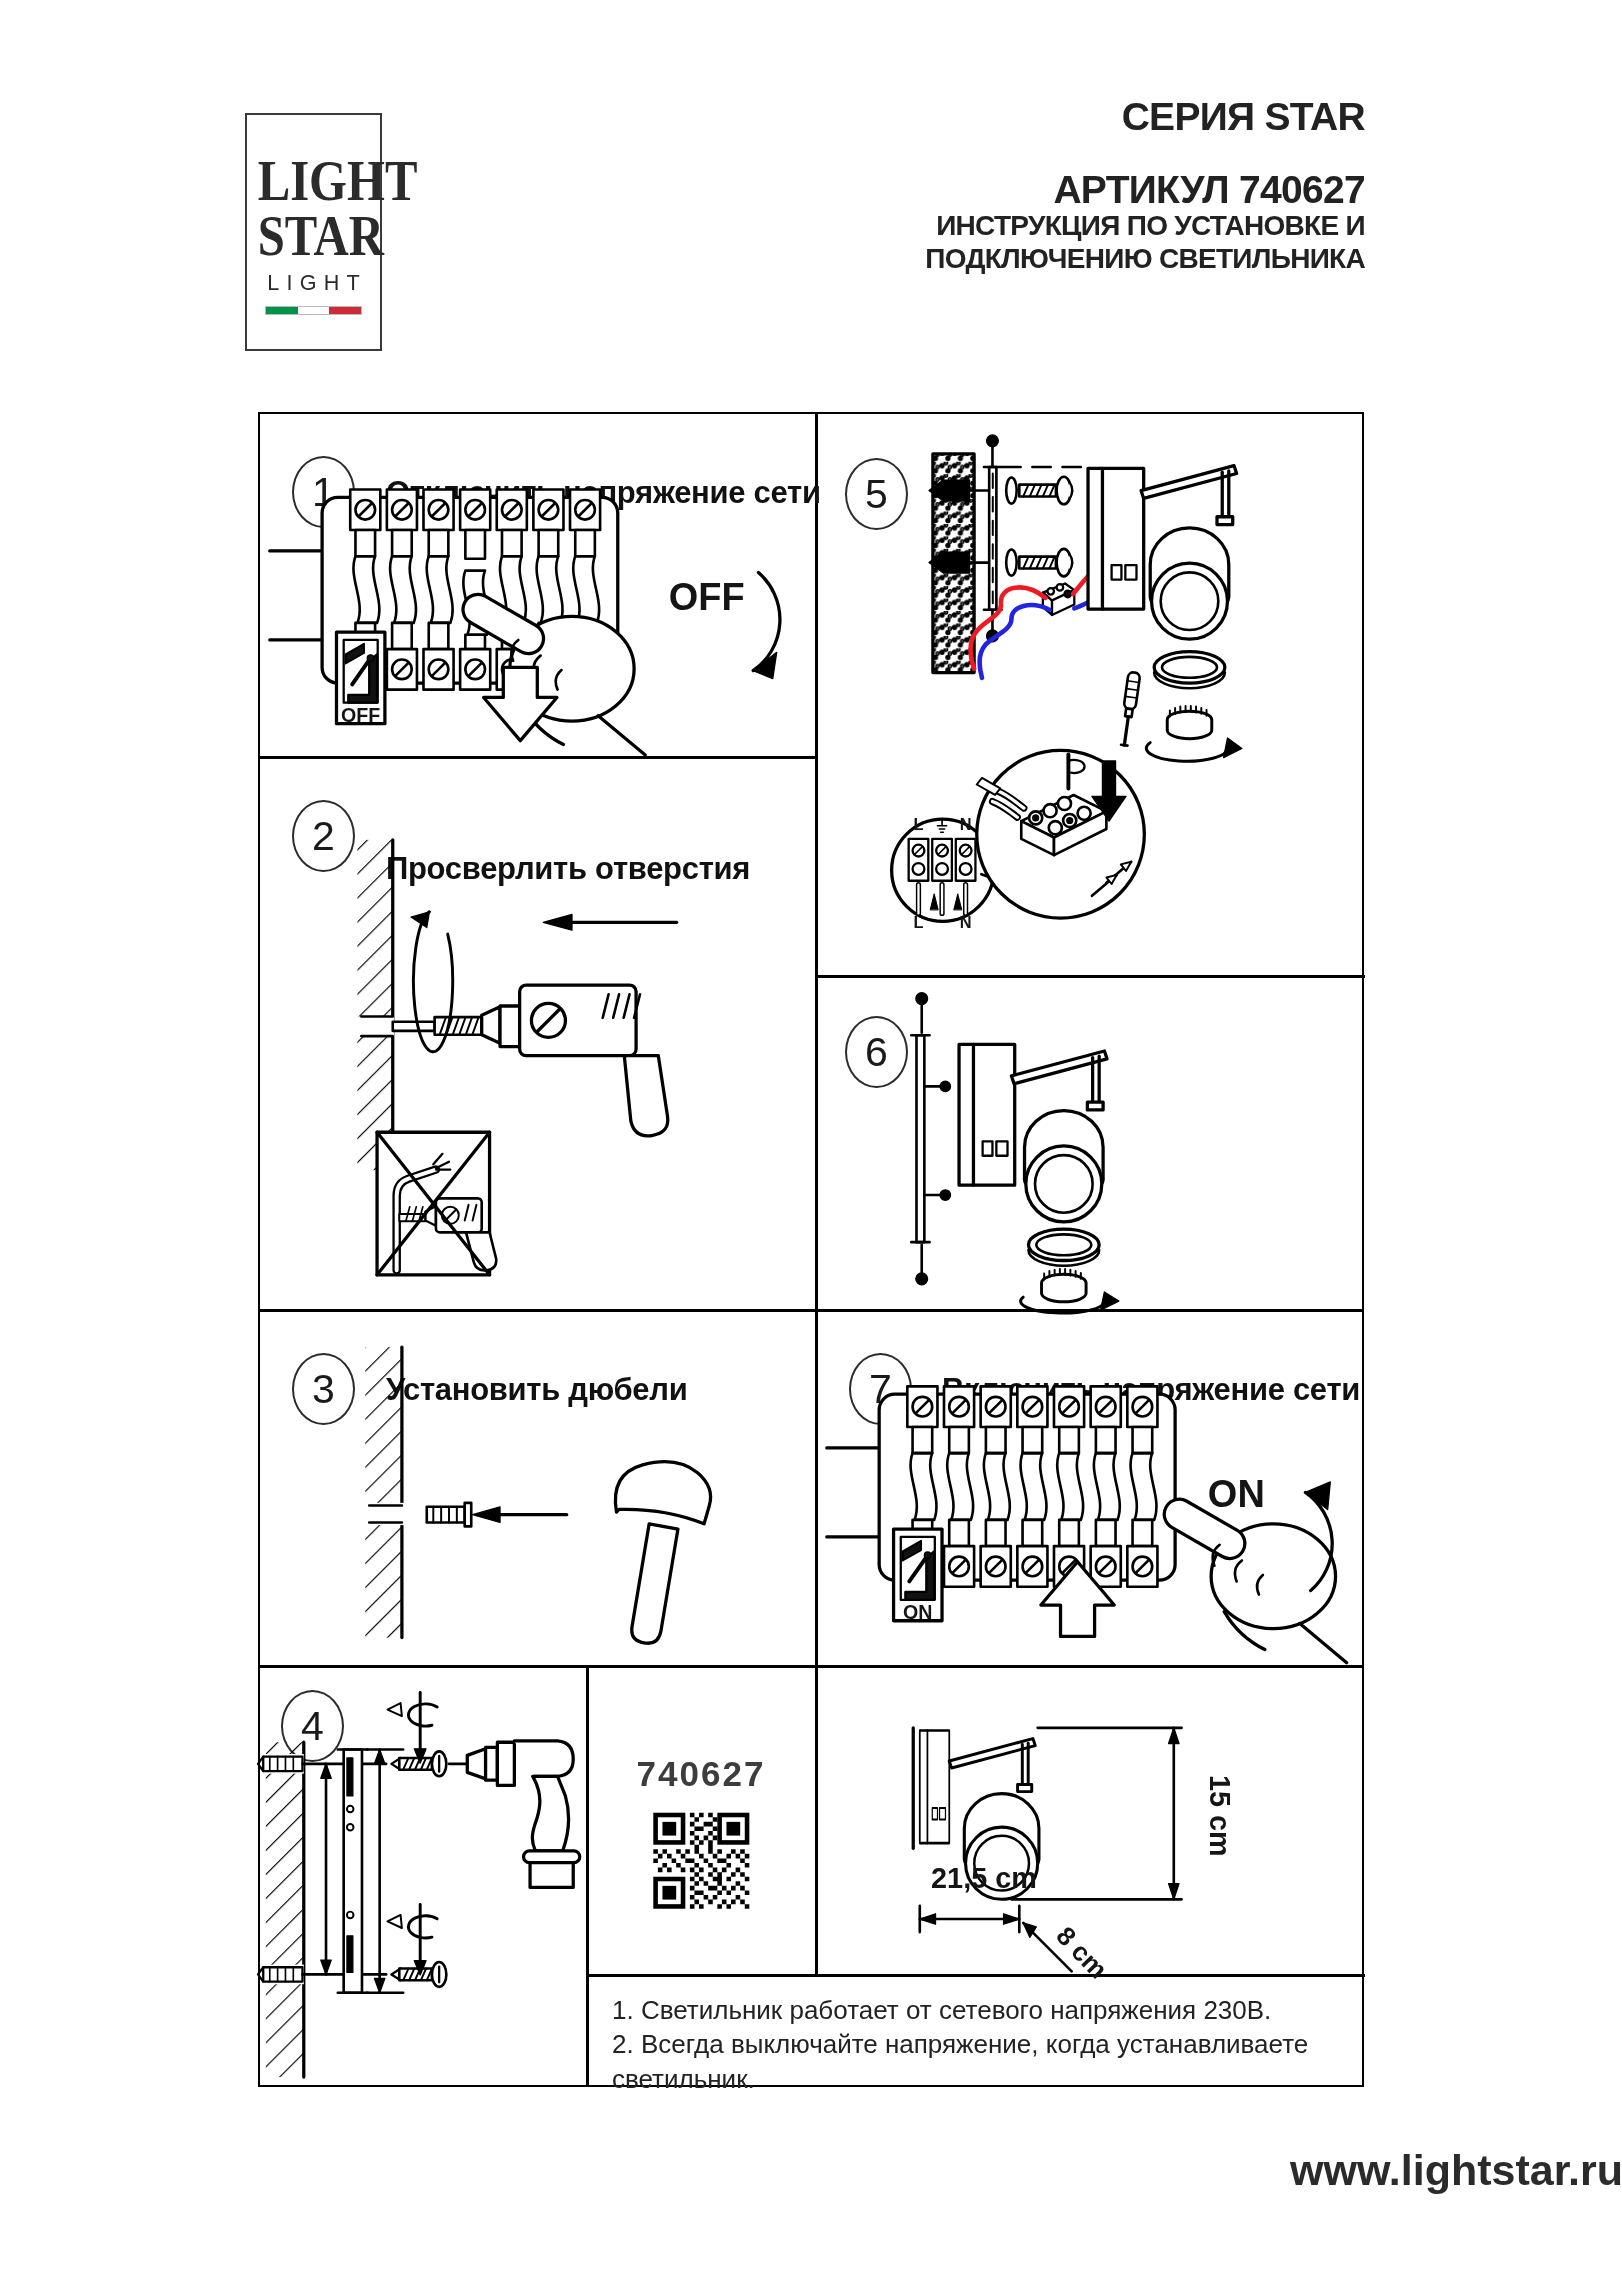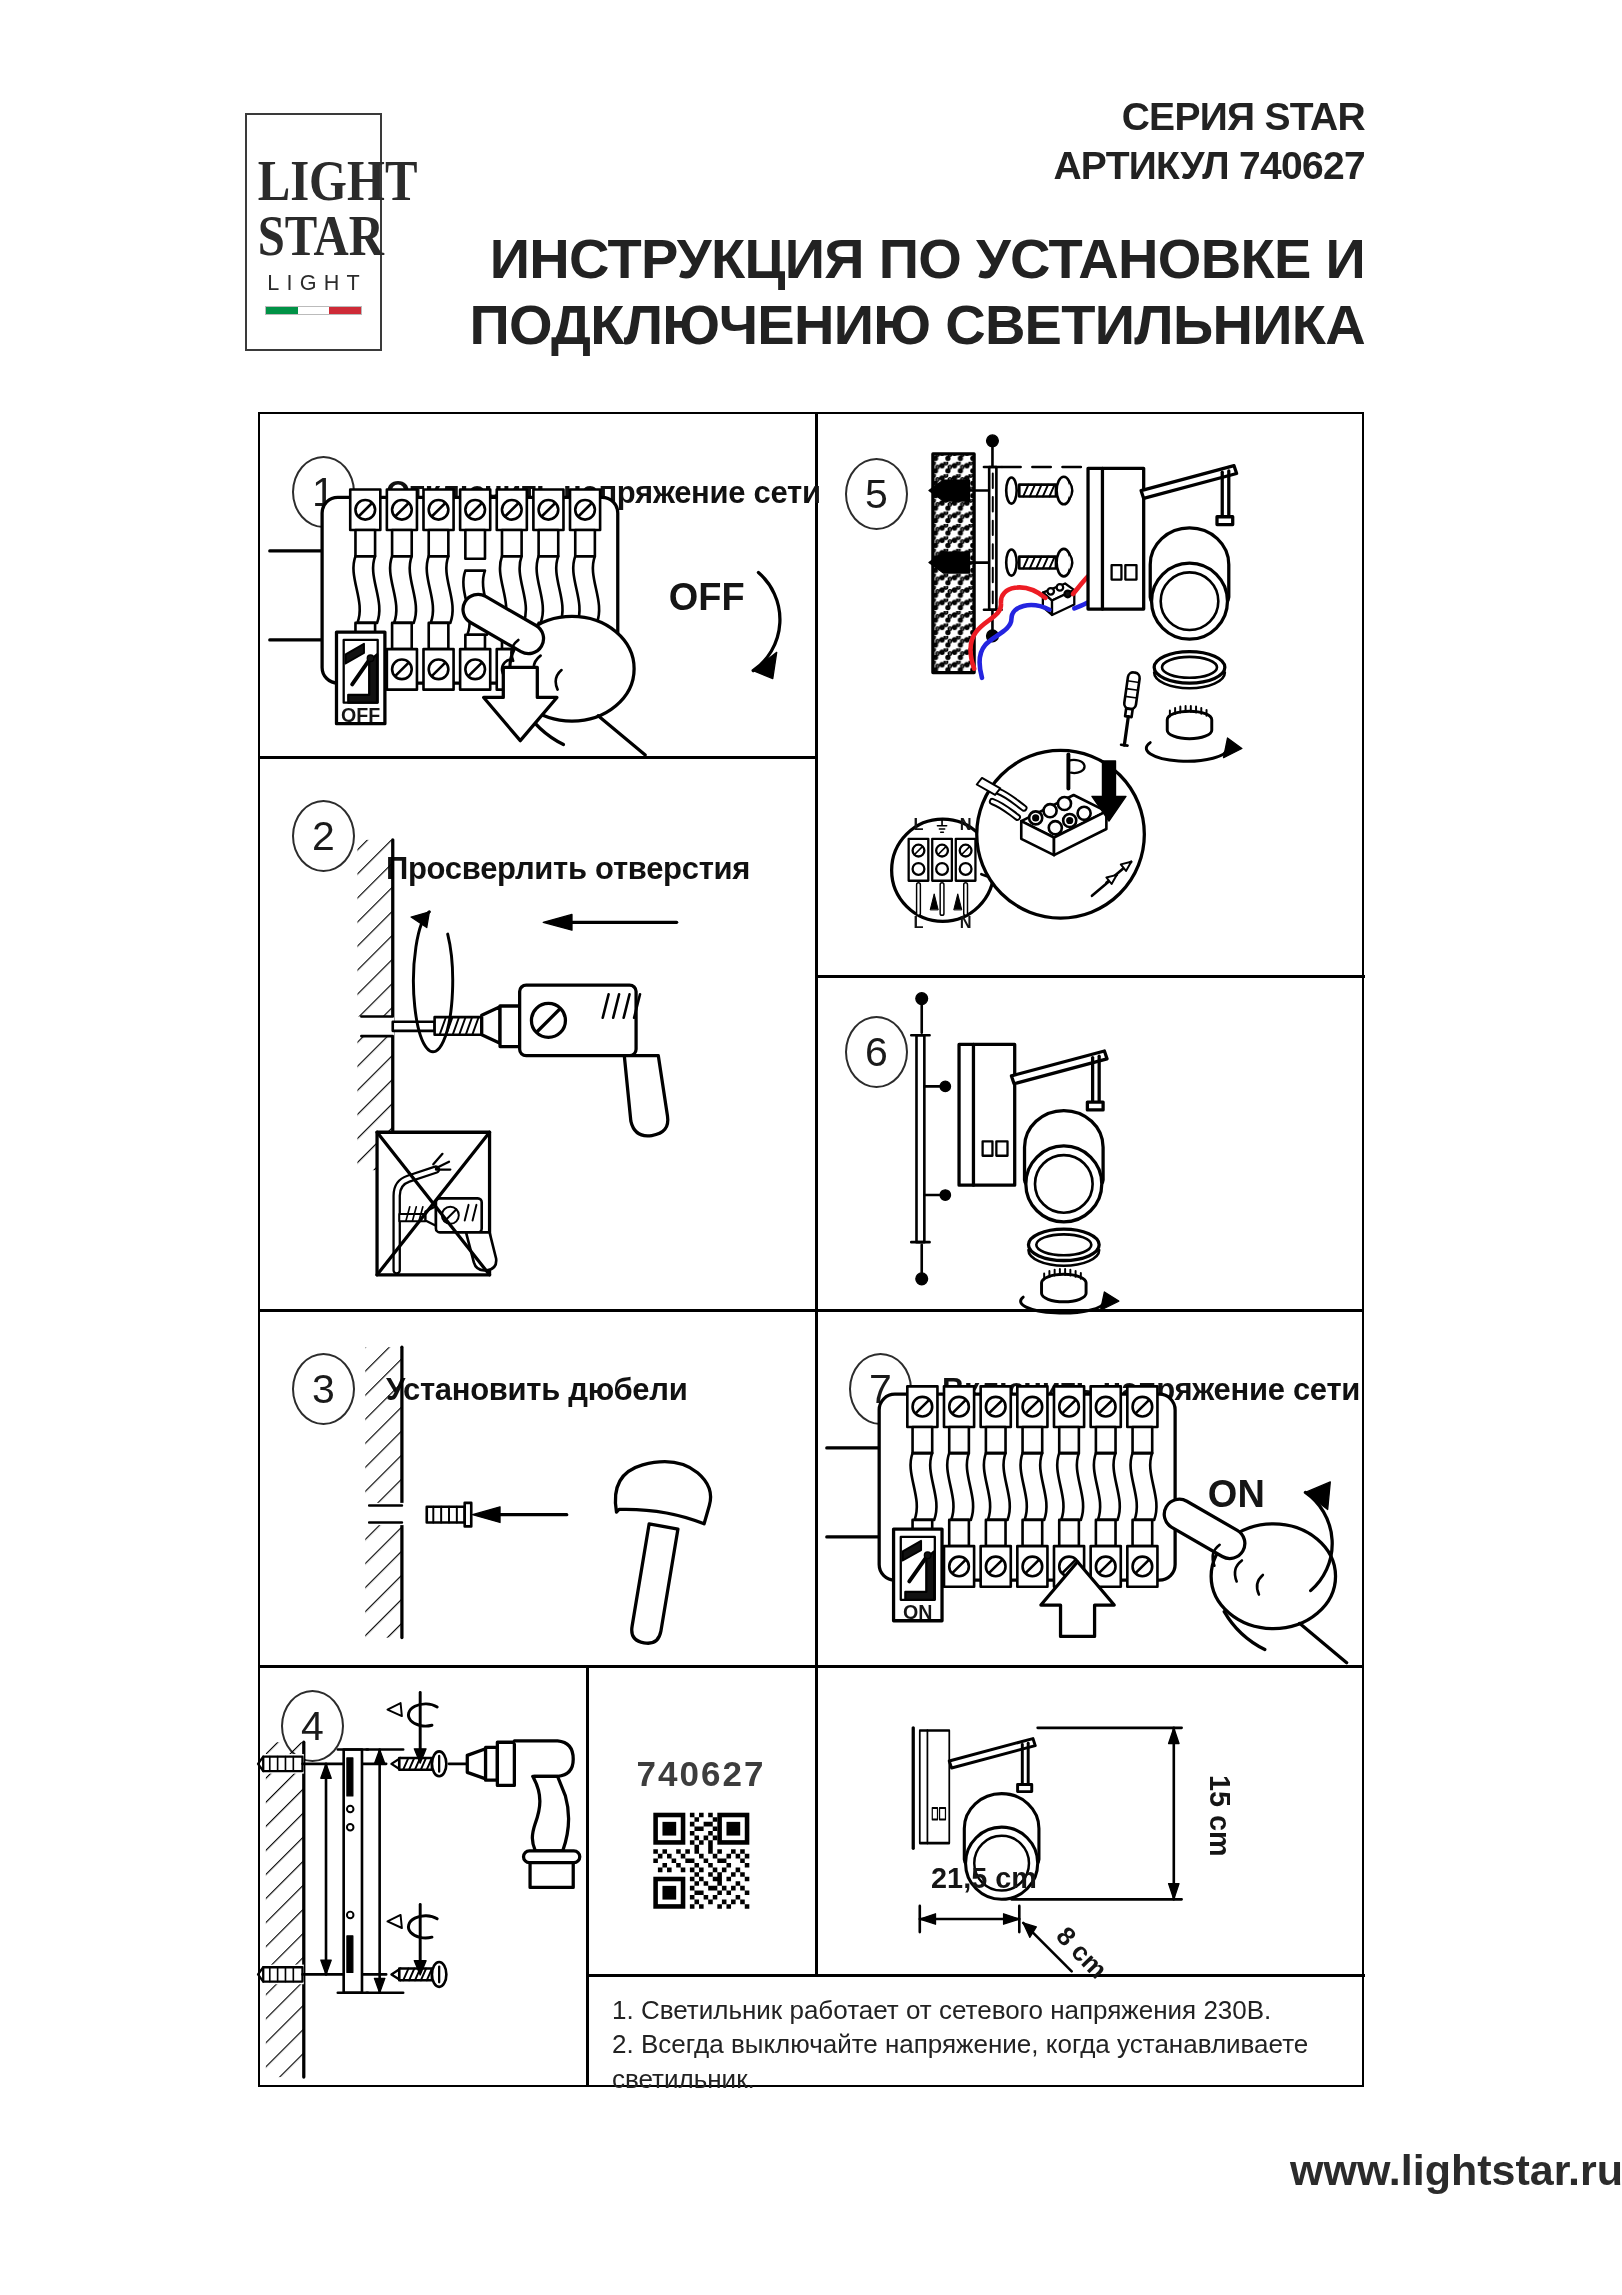--- a/index.html
+++ b/index.html
@@ -12,22 +12,22 @@
   .logobox{position:absolute;left:245px;top:113px;width:137px;height:238px;border:2.6px solid #3a3a3a;
            text-align:center;padding-top:39px}
   .logo-word{font-family:"Liberation Serif",serif;font-weight:700;font-size:58px;line-height:.94;
              color:#2b2b2b;transform:scaleX(.84);transform-origin:center}
   .logo-group{font-size:21.6px;letter-spacing:7.2px;color:#2b2b2b;margin-top:6.5px;text-indent:7.2px}
   .flag{display:flex;width:97px;height:9.2px;margin:10.5px auto 0;border:0.7px solid #bbb}
   .flag div{flex:1;height:100%}
   .titleblock{position:absolute;right:258px;top:97px;text-align:right;color:#222;font-weight:700;
               letter-spacing:-0.7px}
   .t-series{font-size:39px;line-height:1.0}
-  .t-article{font-size:39px;line-height:1.0;margin-top:10px}
-  .t-main{font-size:56px;line-height:1.18;margin-top:41px}
+  .t-article{font-size:39px;line-height:1.0;margin-top:34px}
+  .t-main{font-size:28px;line-height:1.18;}
   
   .badge{position:absolute;width:63px;height:72px;border:2.6px solid #2c2c2c;border-radius:50%;
          display:flex;align-items:center;justify-content:center;font-size:41px;font-weight:500;color:#1a1a1a;background:#fff}
   .steplabel{position:absolute;font-size:31px;font-weight:700;white-space:nowrap;color:#111;letter-spacing:-0.3px}
   .notes{position:absolute;left:612px;top:1993px;width:753px;font-size:26px;line-height:1.32;color:#222}
   .footer{position:absolute;left:0;right:0;top:2146px;text-align:right;font-size:43px;font-weight:700;color:#2b2b2b}
   .qr-number{position:absolute;left:588px;top:1754px;width:226px;text-align:center;
              font-size:35px;font-weight:700;letter-spacing:2px;color:#3d3d3d}
   svg{position:absolute;overflow:visible}
   svg *{stroke-linecap:round;stroke-linejoin:round}

